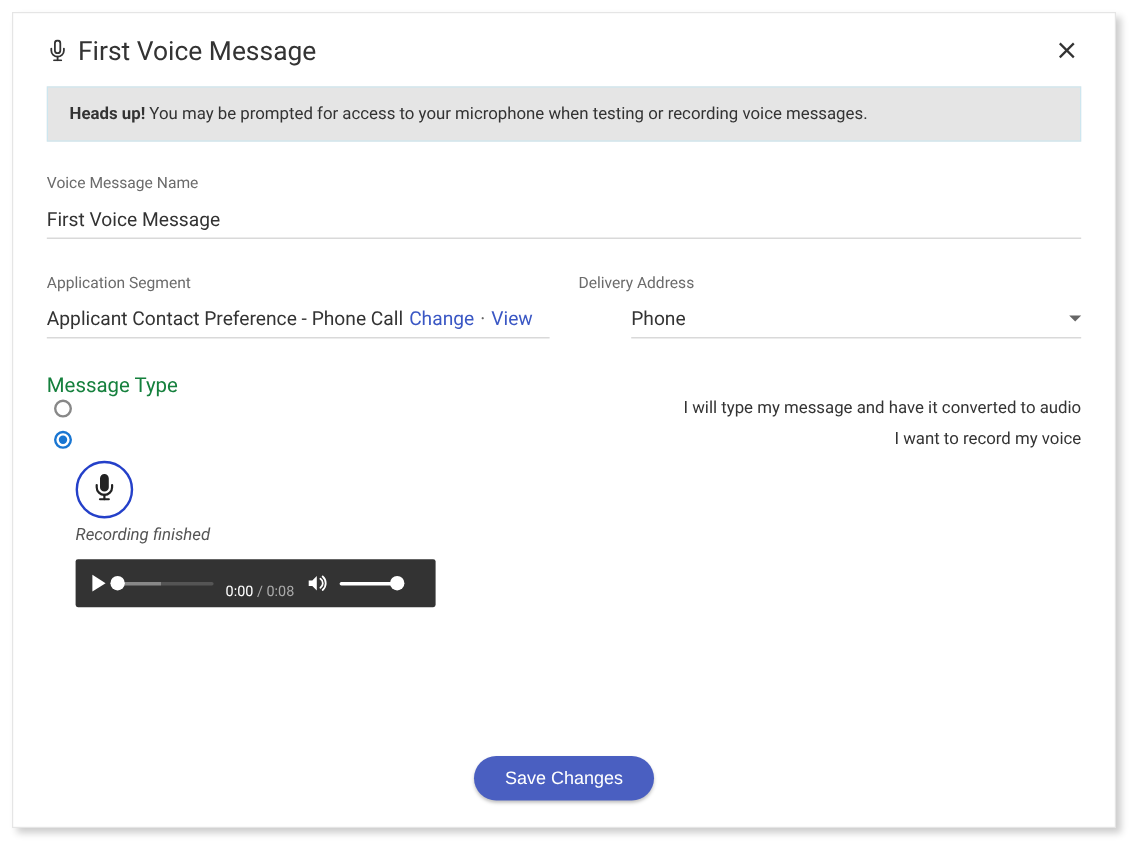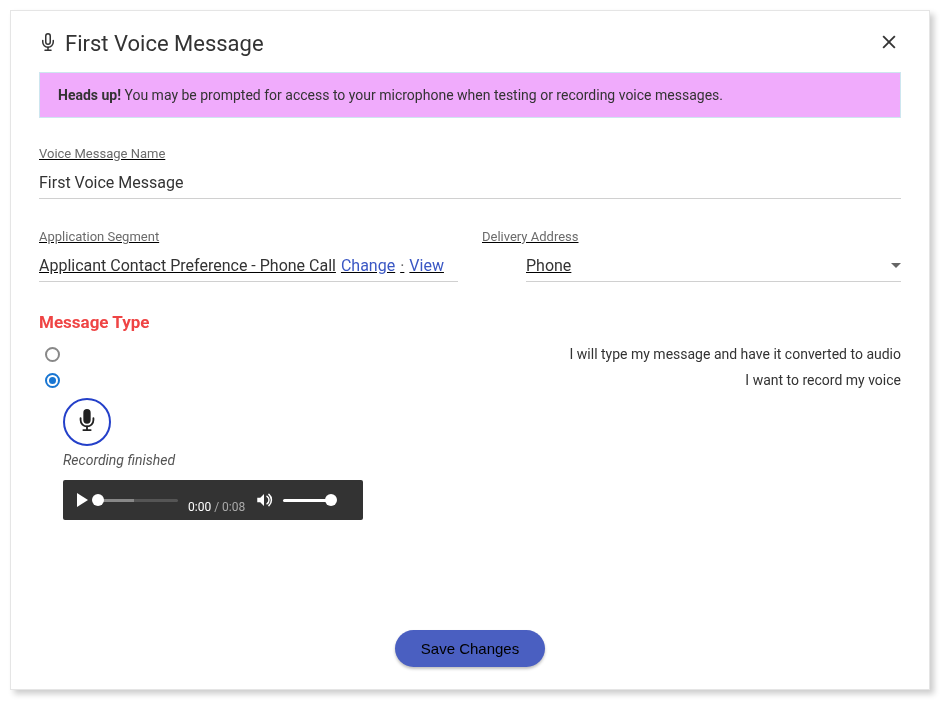--- a/index.html
+++ b/index.html
@@ -39,34 +39,34 @@
       font-weight: 400;
       color: #333;
     }
     .close-btn {
       cursor: pointer;
       width: 24px; height: 24px;
       display:flex; align-items:center; justify-content:center;
     }
     .close-btn svg { width: 20px; height: 20px; stroke: #333; stroke-width: 2.2; }
     .alert {
-      background: #f0abfc;
+      background: #e5e5e5;
       border: 1px solid #cde6ef;
       padding: 14px 18px;
       margin-bottom: 28px;
       font-size: 14px;
       color: #333;
     }
     .alert strong { font-weight: 700; }
     .form-row {
       display: flex;
       gap: 24px;
       margin-bottom: 30px;
     }
-    .form-group { flex: 1; text-decoration: underline; }
+    .form-group { flex: 1; }
     .form-label {
       font-size: 13px;
       color: #6b6b6b;
       margin-bottom: 8px;
       display:block;
     }
     .text-input {
       width: 100%;
       border: none;
       border-bottom: 1px solid #d0d0d0;
@@ -100,23 +100,23 @@
       margin-left: 44px;
     }
     .caret-down {
       width: 0; height: 0;
       border-left: 5px solid transparent;
       border-right: 5px solid transparent;
       border-top: 5px solid #666;
     }
     .section-title {
       font-size: 17px;
-      font-weight: 700;
-      color: #ef4444;
-      margin-bottom: 14px;
+      font-weight: 400;
+      color: #15803d;
+      margin-bottom: 0;
     }
     .radio-group { margin-left: 6px; }
     .radio-item {
       display: flex;
       align-items: center;
       gap: 10px;
       margin-bottom: 10px;
       font-size: 14px;
       color: #333;
       cursor: pointer;
@@ -202,21 +202,21 @@
       width:12px; height:12px; border-radius:50%; background:#fff;
     }
     .footer {
       position: absolute;
       bottom: 22px;
       left: 0; right: 0;
       display:flex; justify-content:center;
     }
     .save-btn {
       background: #4a5fc1;
-      color: #000000;
+      color: #ffffff;
       border: none;
       border-radius: 22px;
       padding: 10px 26px;
       font-size: 15px;
       cursor: pointer;
       box-shadow: 0 2px 3px rgba(0,0,0,0.25);
     }
   </style>
 </head>
 <body>

